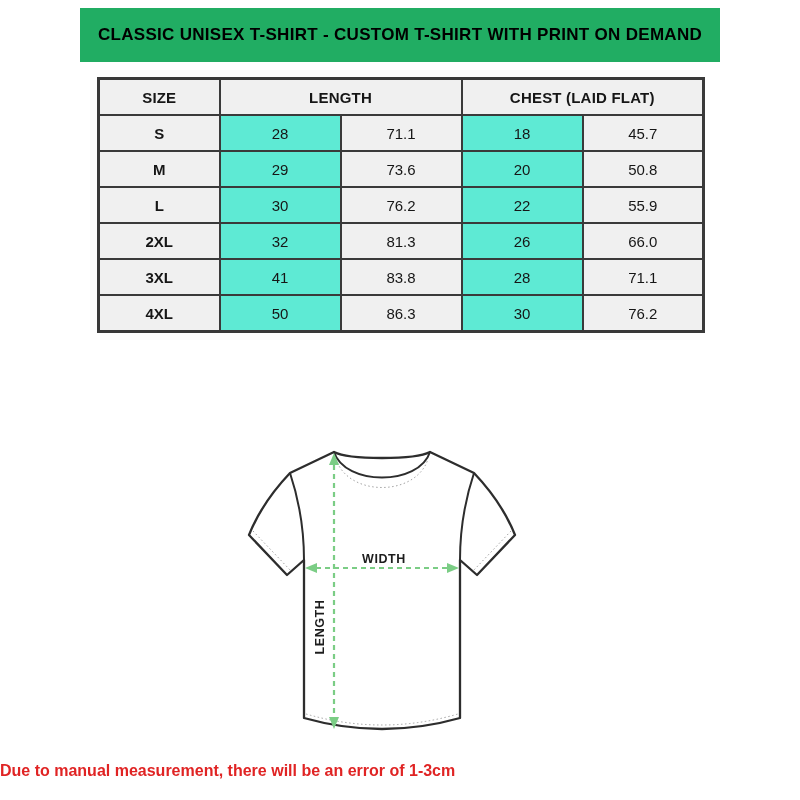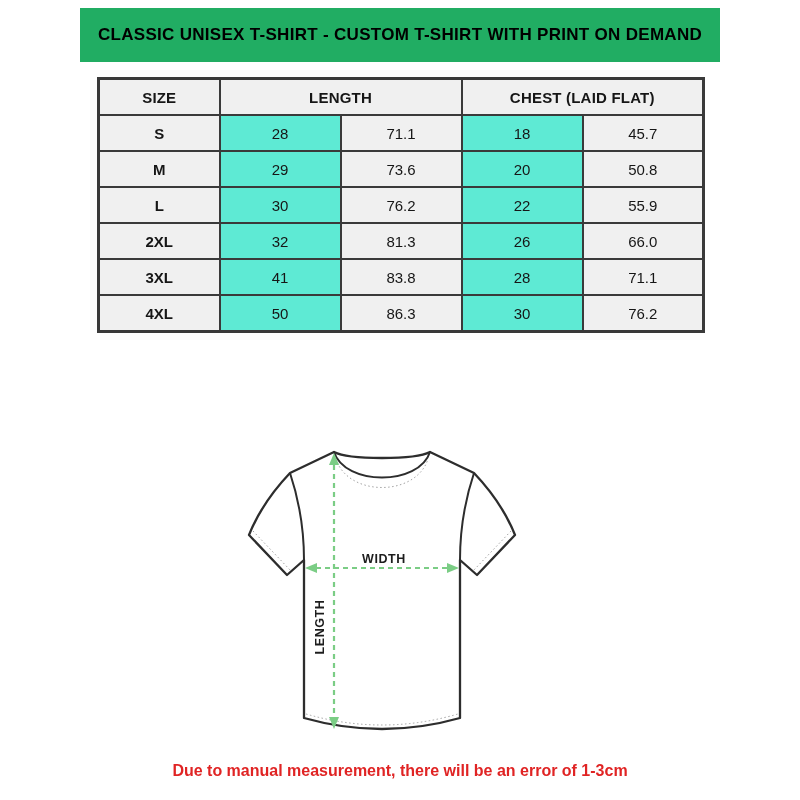--- a/index.html
+++ b/index.html
@@ -25,21 +25,21 @@
   td.sz{background:#f0f0f0;font-weight:bold;}
   td.shade{background:#f0f0f0;font-weight:500;margin-left:24px;}
   td.plain{background:#5eead4;font-weight:500;}
   .tshirt-wrap{position:absolute;left:232px;top:437px;width:300px;height:310px;text-align:center;}
   svg text{
     font-family:"Liberation Sans", sans-serif;font-weight:bold;
     font-size:12.5px;fill:#1d1d1d;letter-spacing:0.6px;
   }
   .note{
     position:absolute;left:0;top:760px;width:800px;height:22px;line-height:22px;
-    text-align:center;color:#e02424;font-weight:bold;font-size:16px;
+    color:#e02424;font-weight:bold;font-size:16px;
   }
 </style>
 </head>
 <body>
 
 <div class="banner">
   <span>CLASSIC UNISEX T-SHIRT - CUSTOM T-SHIRT WITH PRINT ON DEMAND</span>
 </div>
 
 <table class="size-chart">

